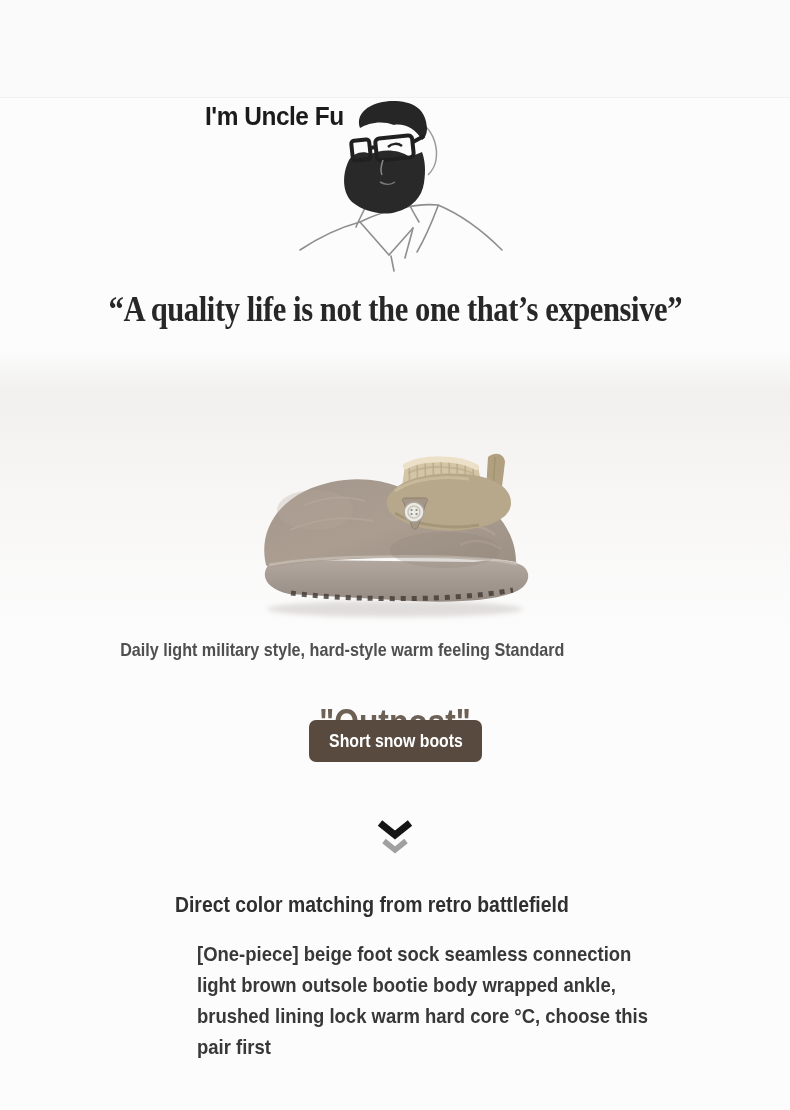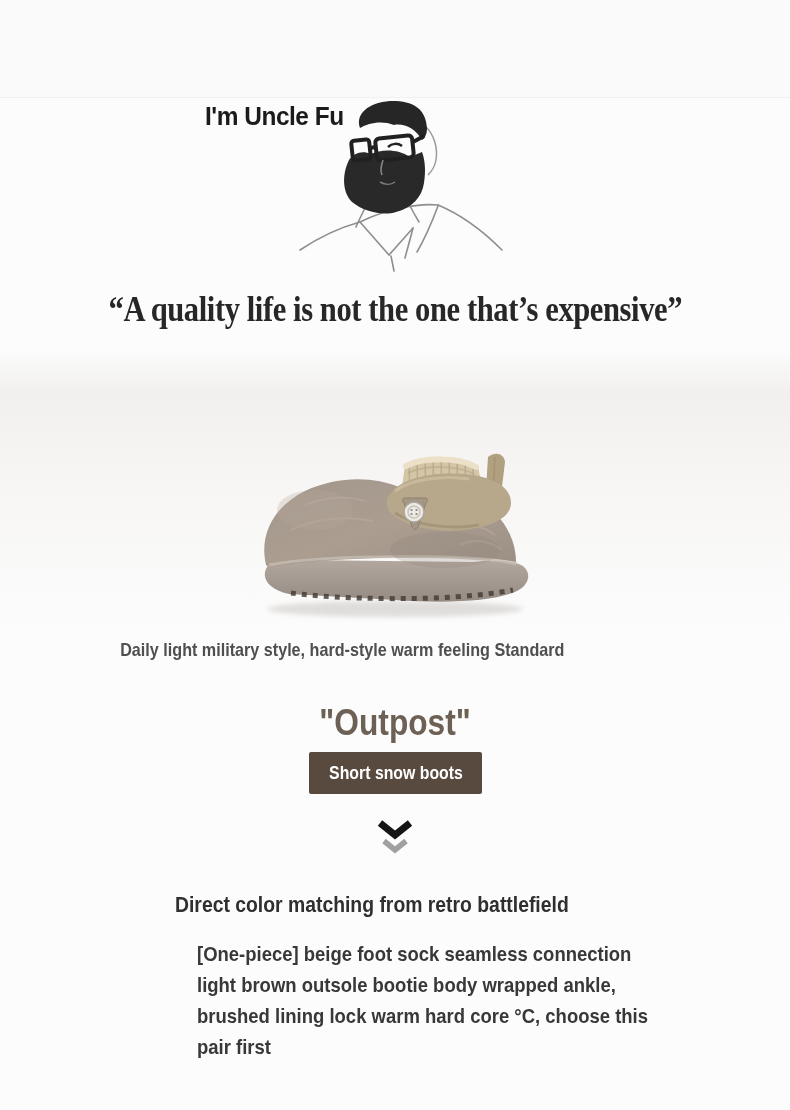--- a/index.html
+++ b/index.html
@@ -39,21 +39,21 @@
     transform:scaleX(.85);transform-origin:center top;
   }
   
   .name-row{left:0;top:702px;width:790px;text-align:center;}
   .name-text{
     display:inline-block;white-space:nowrap;font-size:36px;font-weight:700;color:#6d6055;
     transform:scaleX(.88);transform-origin:center top;
   }
   
   .cat-btn{
-    left:309px;top:752px;width:173px;height:42px;background:#584a3f;border:none;border-radius:2px;
+    left:309px;top:720px;width:173px;height:42px;background:#584a3f;border:none;border-radius:7px;
     display:flex;align-items:center;justify-content:center;cursor:pointer;padding:16px;
   }
   .cat-btn span{
     display:inline-block;white-space:nowrap;font-size:18px;font-weight:700;color:#ffffff;
     transform:scaleX(.88);font-family:"Liberation Sans","DejaVu Sans",sans-serif;
   }
   
   .chevrons{left:375px;top:820px;width:40px;height:36px;}
   
   .detail-heading{

